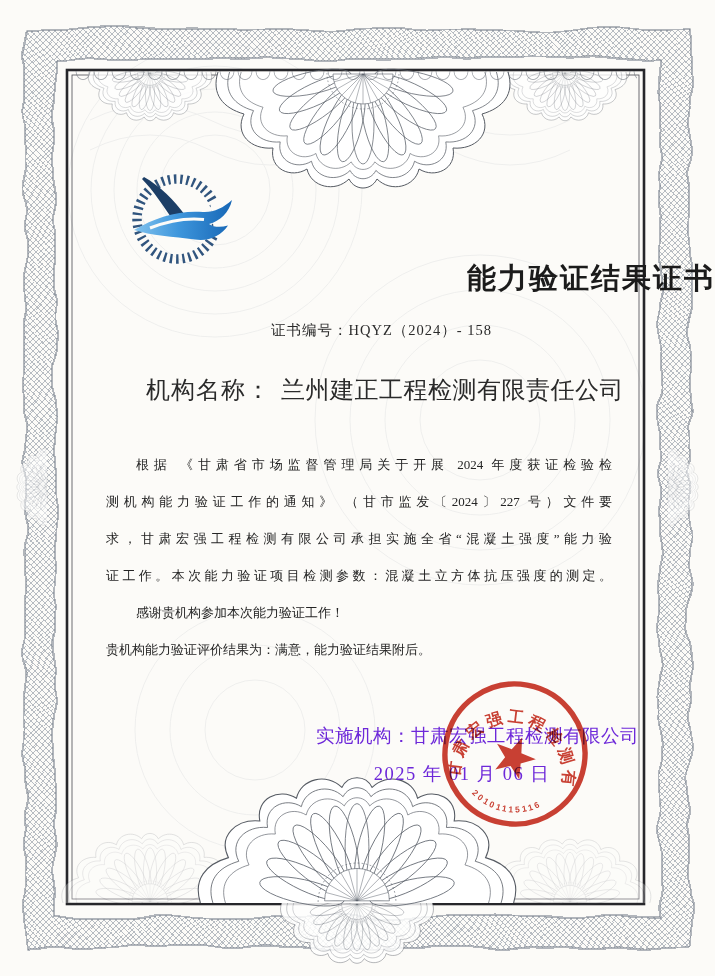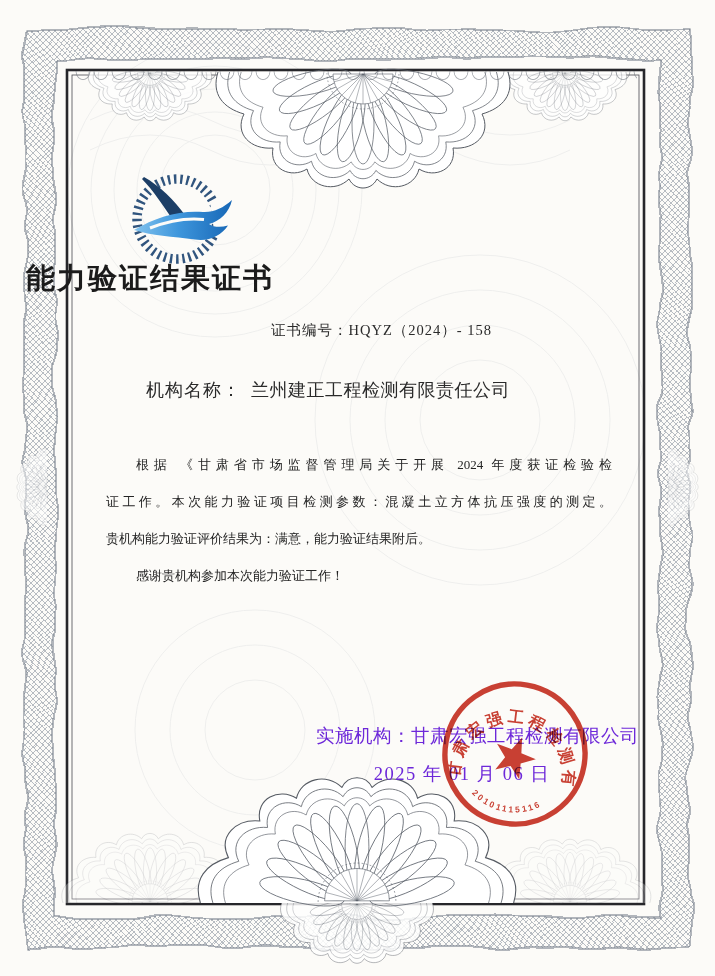--- a/index.html
+++ b/index.html
@@ -11,28 +11,28 @@
   svg{display:block}
   .ornaments{position:absolute;left:0;top:0;width:715px;height:976px;z-index:0;pointer-events:none}
   
   .lace-top{
     position:absolute;left:74px;right:78px;top:71px;height:13px;z-index:1;opacity:.65;
     background:radial-gradient(9px 11px at 9px 0px, rgba(255,255,255,0) 6.2px, rgba(90,96,106,.8) 6.9px, rgba(255,255,255,0) 7.8px);
     background-size:18px 13px;background-repeat:repeat-x;
   }
   .logo{position:absolute;left:120px;top:162px;z-index:2}
   .title{
-    position:absolute;left:0;right:0;top:259px;z-index:2;text-align:left;padding-left:26px;
+    position:absolute;left:0;right:0;top:259px;z-index:2;text-align:right;padding-left:14px;
     font-size:29px;font-weight:700;letter-spacing:2px;color:#1b1b1b;
   }
   .certno{
     position:absolute;left:0;right:0;top:321px;z-index:2;text-align:center;padding-left:48px;
     font-size:14.5px;letter-spacing:1px;color:#2a2a2a;
   }
-  .fields{position:absolute;left:146px;top:378px;z-index:2;font-size:18px;color:#2a2a2a}
+  .fields{position:absolute;left:146px;top:378px;z-index:2;font-size:24px;color:#2a2a2a}
   .field-row{height:37px;line-height:24px;white-space:nowrap}
   .field-row .lbl{letter-spacing:1px}
   .field-row .val{margin-left:10px;letter-spacing:.5px}
   .para{position:absolute;left:106px;top:452px;width:506px;z-index:2;font-size:13px;color:#242424}
   .para .line{height:37px;line-height:26px;width:506px}
   .para .fill{text-align:justify;text-align-last:justify}
   .para .indent{text-indent:2.3em}
   .sign{position:absolute;left:316px;top:723px;width:292px;z-index:2;font-size:18.5px;color:#6d28d9}
   .sign .issuer{white-space:nowrap;letter-spacing:.5px}
   .sign .date{text-align:center;margin-top:13px;letter-spacing:1.5px}
@@ -142,23 +142,25 @@
   <div class="certno">证书编号：HQYZ（2024）- 158</div>
 
   <div class="fields">
     <div class="field-row">
       <span class="lbl">机构名称：</span><span class="val">兰州建正工程检测有限责任公司</span>
     </div>
   </div>
 
   <div class="para">
     <div class="line fill indent">根据 《甘肃省市场监督管理局关于开展 2024 年度获证检验检</div>
+    <div class="line fill">测机构能力验证工作的通知》 （甘市监发〔2024〕227 号）文件要</div>
+    <div class="line fill">求，甘肃宏强工程检测有限公司承担实施全省“混凝土强度”能力验</div>
     <div class="line fill">证工作。本次能力验证项目检测参数：混凝土立方体抗压强度的测定。</div>
+    <div class="line indent">感谢贵机构参加本次能力验证工作！</div>
     <div class="line">贵机构能力验证评价结果为：满意，能力验证结果附后。</div>
-    <div class="line indent">感谢贵机构参加本次能力验证工作！</div>
   </div>
 
   <div class="sign">
     <div class="issuer">实施机构：甘肃宏强工程检测有限公司</div>
     <div class="date">2025 年 01 月 06 日</div>
   </div>
 
   <svg class="seal" width="156" height="156" viewBox="-78 -78 156 156">
     <g transform="rotate(10)" fill="none">
       <circle r="70" stroke="#c62c1e" stroke-width="5.4"></circle>

